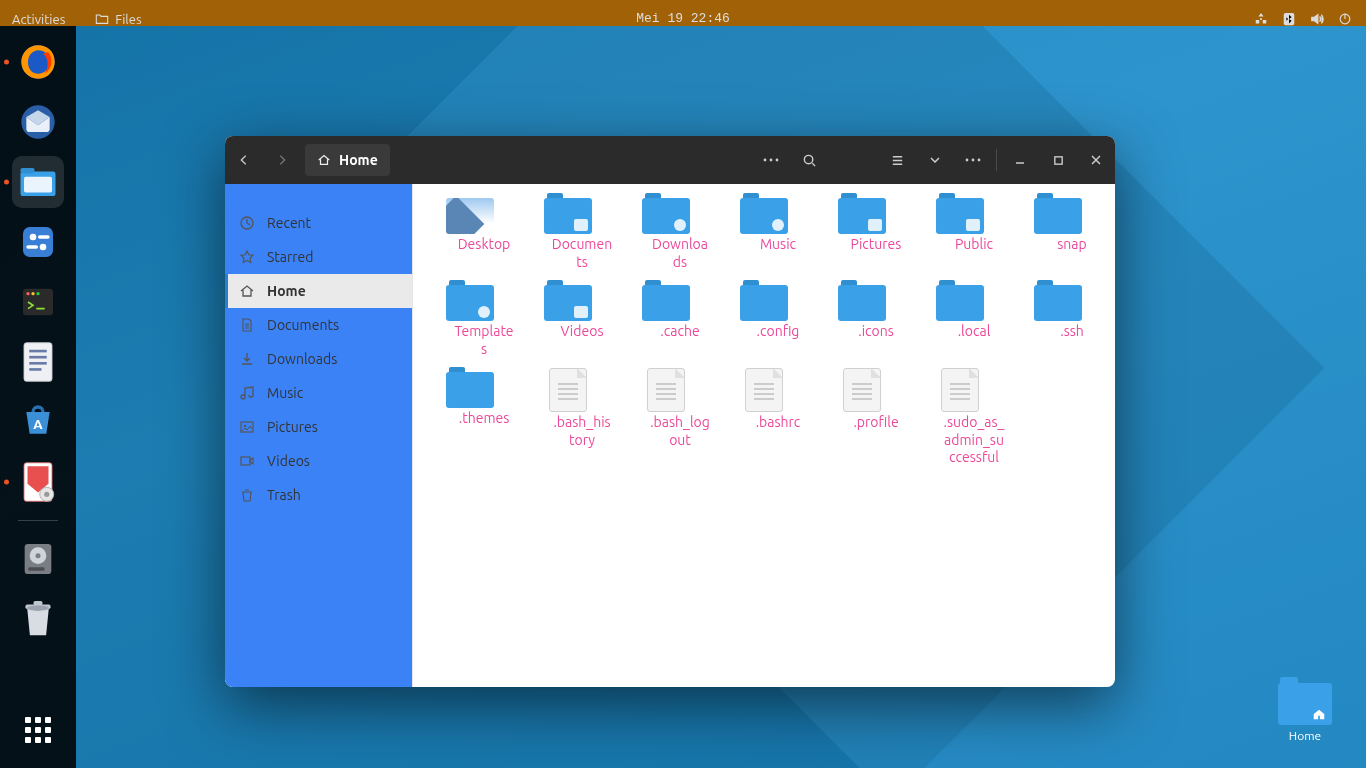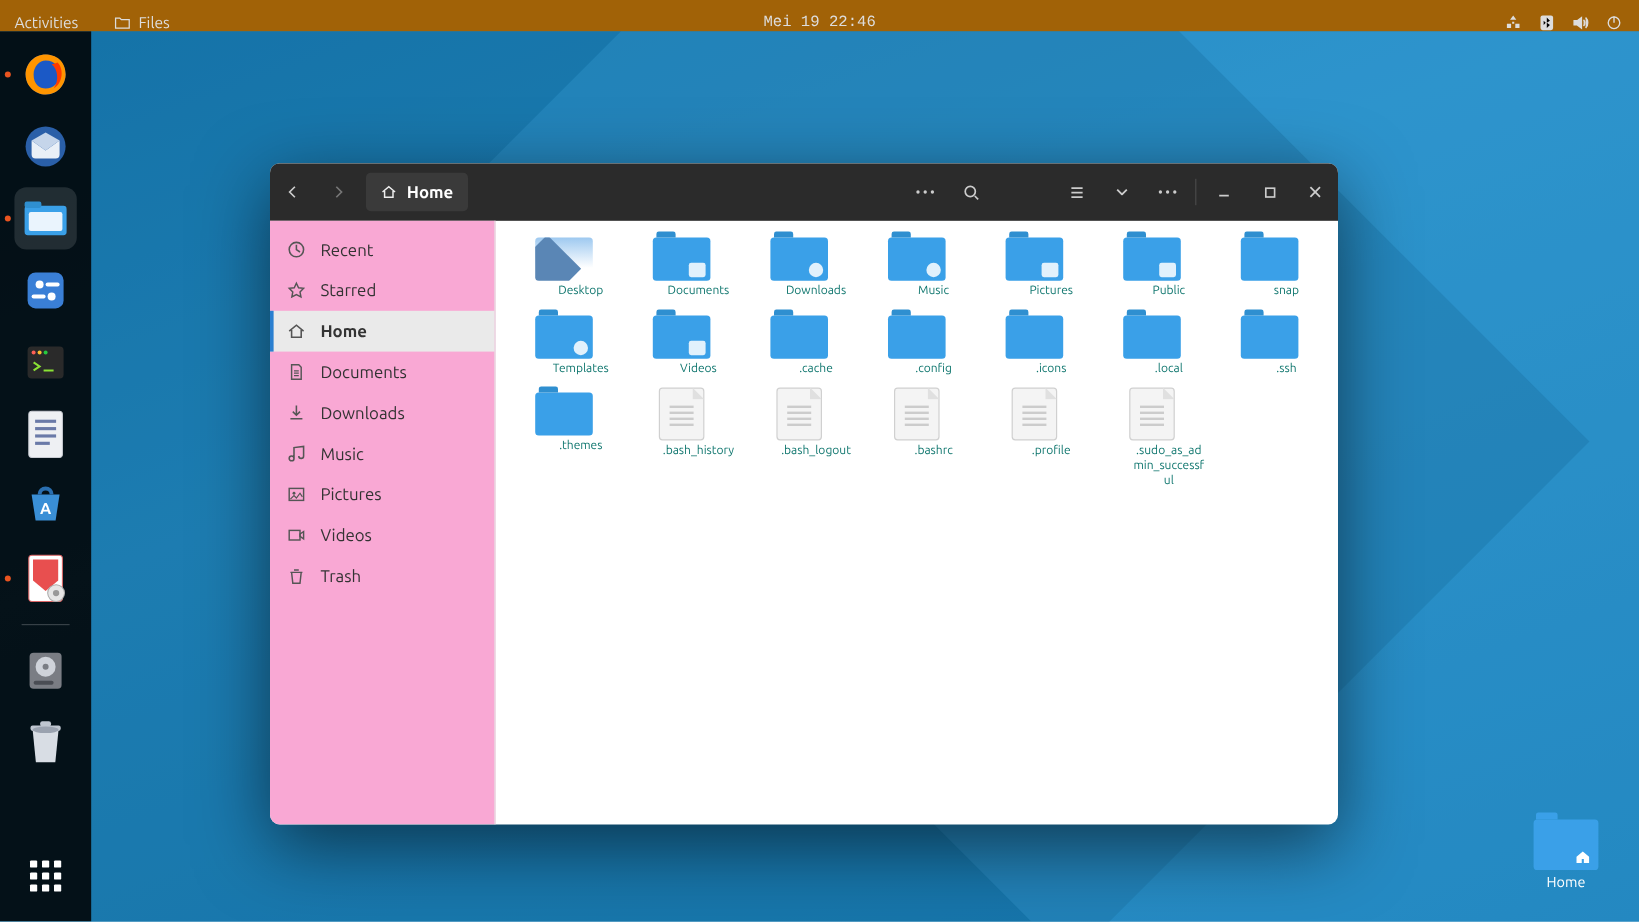--- a/index.html
+++ b/index.html
@@ -39,31 +39,31 @@
 .titlebar { height: 48px; background: #2b2b2b; display: flex; align-items: center; color: #eee; }
 .tb-btn { width: 38px; height: 48px; display: flex; align-items: center; justify-content: center; color: #bbb; }
 .loc { display: flex; align-items: center; gap: 8px; background: #3a3a3a; height: 32px; padding: 0 12px; border-radius: 4px; margin-left: 4px; }
 .loc .title { font-weight: 700; color: #fff; }
 .tb-spacer { flex: 1; }
 .tb-cluster { display: flex; align-items: center; }
 .tb-sep { width: 1px; height: 22px; background: #4a4a4a; margin: 0 4px; }
 
 
 .win-body { flex: 1; display: flex; min-height: 0; }
-.sidebar { width: 188px; background: #f9a8d4; border-right: 1px solid #e5e5e5; padding-top: 7px; }
+.sidebar { width: 188px; background: #3b82f6; border-right: 1px solid #e5e5e5; padding-top: 22px; }
 .side-item { height: 34px; display: flex; align-items: center; gap: 12px; padding: 0 14px; color: #333; font-size: 14px; position: relative; }
 .side-item.active { background: #eaeaea; font-weight: 700; }
 .side-item.active::before { content: ""; position: absolute; left: 0; top: 0; bottom: 0; width: 3px; background: #2a7fd0; }
 .side-sep { height: 10px; }
 .side-icon { width: 16px; height: 16px; display: inline-flex; color: #555; flex-shrink: 0; }
 
 .content { flex: 1; overflow: auto; padding: 8px 10px; }
 .grid { display: grid; grid-template-columns: repeat(7, 1fr); gap: 4px 4px; }
 .item { display: flex; flex-direction: column; align-items: center; padding: 6px 2px 4px; text-align: center; }
-.item .label { font-size: 10px; color: #0f766e; margin-top: 2px; word-break: break-word; line-height: 1.25; max-width: 94px; padding-left: 28px; }
+.item .label { font-size: 14px; color: #ec4899; margin-top: 2px; word-break: break-word; line-height: 1.25; max-width: 94px; padding-left: 28px; }
 .folder-icon { width: 48px; height: 36px; background: #3aa0e8; border-radius: 3px; position: relative; }
 .folder-icon::before { content: ""; position: absolute; top: -5px; left: 3px; width: 16px; height: 5px; background: #2f8fd0; border-radius: 2px 2px 0 0; }
 .folder-icon .badge { position: absolute; right: 4px; bottom: 3px; width: 14px; height: 12px; background: rgba(255,255,255,0.85); border-radius: 2px; }
 .folder-icon .badge.round { border-radius: 50%; width: 12px; height: 12px; }
 .desktop-thumb { width: 48px; height: 36px; background: linear-gradient(180deg,#9ec9f0 0%, #fff 70%); border-radius: 3px; position: relative; overflow: hidden; }
 .desktop-thumb::after { content: ""; position: absolute; left: -10px; bottom: -10px; width: 40px; height: 40px; background: #5a86b5; transform: rotate(45deg); }
 .file-icon { width: 38px; height: 44px; background: #f4f4f4; border: 1px solid #d0d0d0; border-radius: 3px; position: relative; margin-top: -4px; }
 .file-icon::before { content: ""; position: absolute; right: -1px; top: -1px; width: 10px; height: 10px; background: #e0e0e0; clip-path: polygon(0 0, 100% 100%, 0 100%); }
 .file-icon::after { content: ""; position: absolute; left: 8px; right: 8px; top: 14px; height: 2px; background: #ccc; box-shadow: 0 5px 0 #ccc, 0 10px 0 #ccc, 0 15px 0 #ccc; }
 

